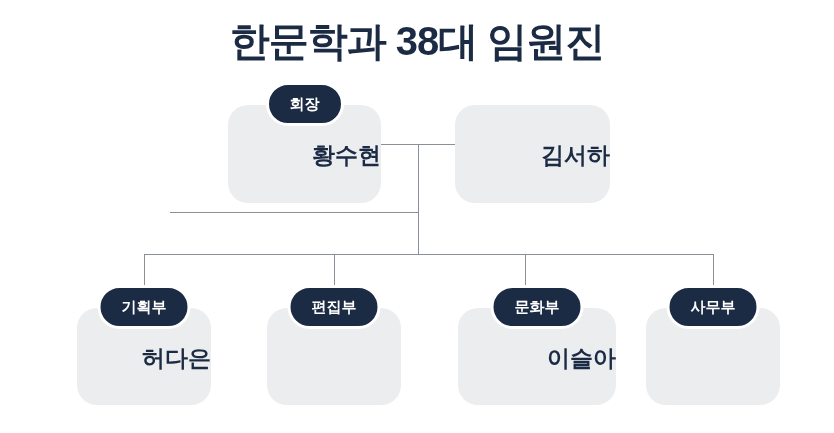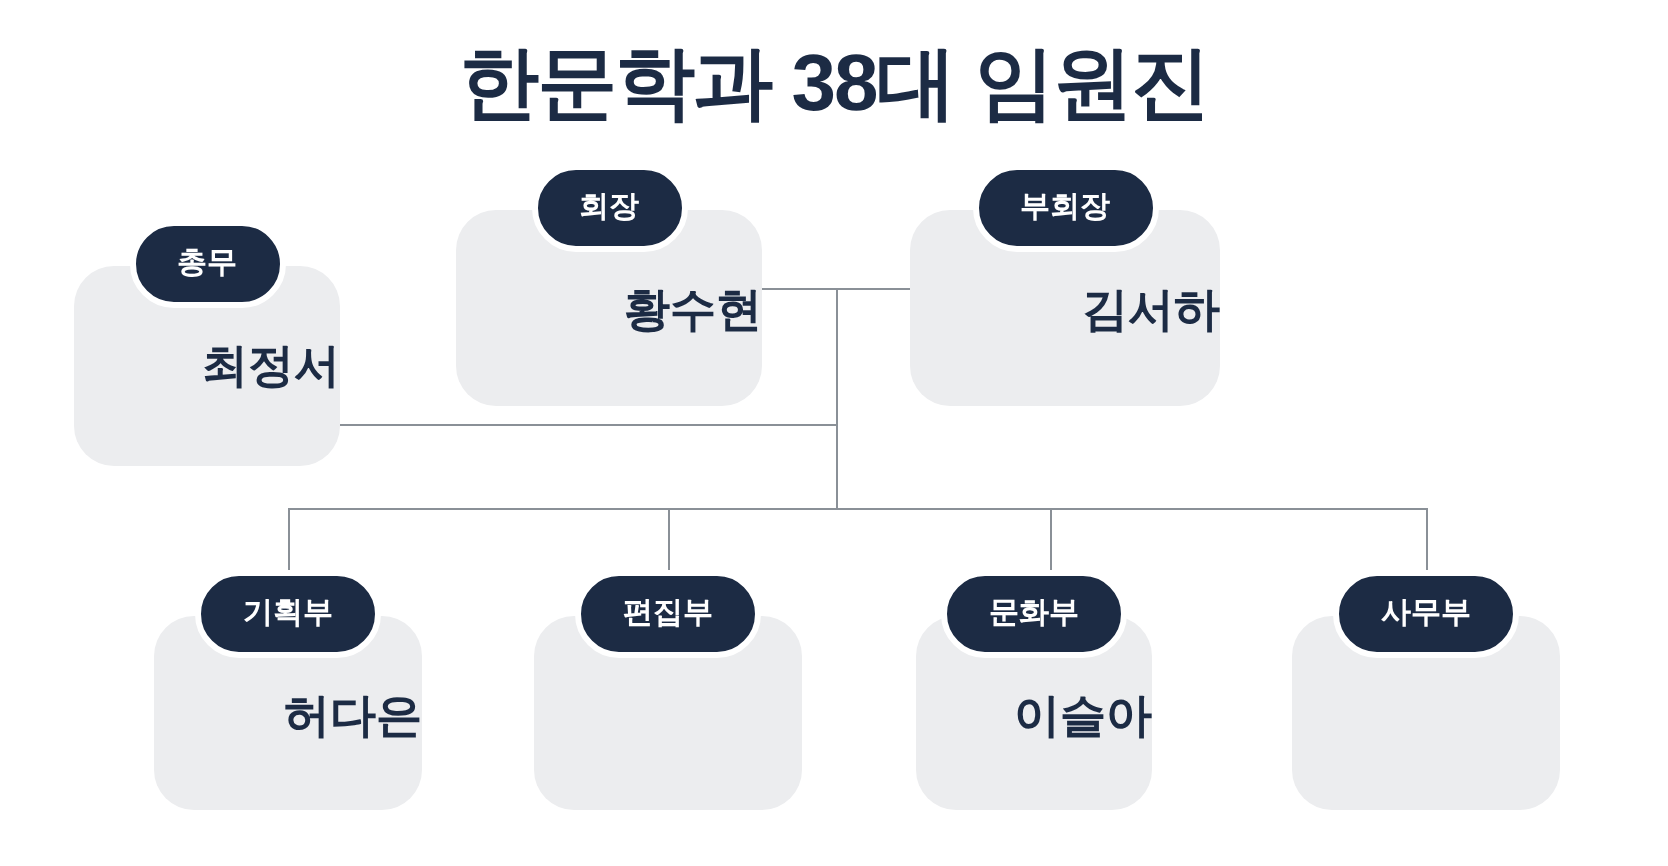--- a/index.html
+++ b/index.html
@@ -66,55 +66,46 @@
 
   <div class="line h" style="left:380px;top:144px;width:75px"></div>
   <div class="line v" style="left:418px;top:144px;height:110px"></div>
   <div class="line h" style="left:170px;top:212px;width:248px"></div>
   <div class="line h" style="left:144px;top:254px;width:569px"></div>
   <div class="line v" style="left:144px;top:254px;height:32px"></div>
   <div class="line v" style="left:334px;top:254px;height:32px"></div>
   <div class="line v" style="left:525px;top:254px;height:32px"></div>
   <div class="line v" style="left:713px;top:254px;height:32px"></div>
 
-  <div class="node" style="left:37px;top:133px;width:133px;height:100px">
-    <div class="badge">
-      <span class="badge-label">총무</span>
-    </div>
-    <div class="member-name">최정서</div>
-  </div>
 
   <div class="node" style="left:228px;top:105px;width:153px;height:98px">
     <div class="badge">
       <span class="badge-label">회장</span>
     </div>
     <div class="member-name">황수현</div>
   </div>
 
   <div class="node" style="left:455px;top:105px;width:155px;height:98px">
-    <div class="badge">
-      <span class="badge-label">부회장</span>
-    </div>
     <div class="member-name">김서하</div>
   </div>
 
   <div class="node" style="left:77px;top:308px;width:134px;height:97px">
     <div class="badge">
       <span class="badge-label">기획부</span>
     </div>
     <div class="member-name">허다은</div>
   </div>
 
   <div class="node" style="left:267px;top:308px;width:134px;height:97px">
     <div class="badge">
       <span class="badge-label">편집부</span>
     </div>
   </div>
 
-  <div class="node" style="left:458px;top:308px;width:118px;height:97px">
+  <div class="node" style="left:458px;top:308px;width:158px;height:97px">
     <div class="badge">
       <span class="badge-label">문화부</span>
     </div>
     <div class="member-name">이슬아</div>
   </div>
 
   <div class="node" style="left:646px;top:308px;width:134px;height:97px">
     <div class="badge">
       <span class="badge-label">사무부</span>
     </div>

